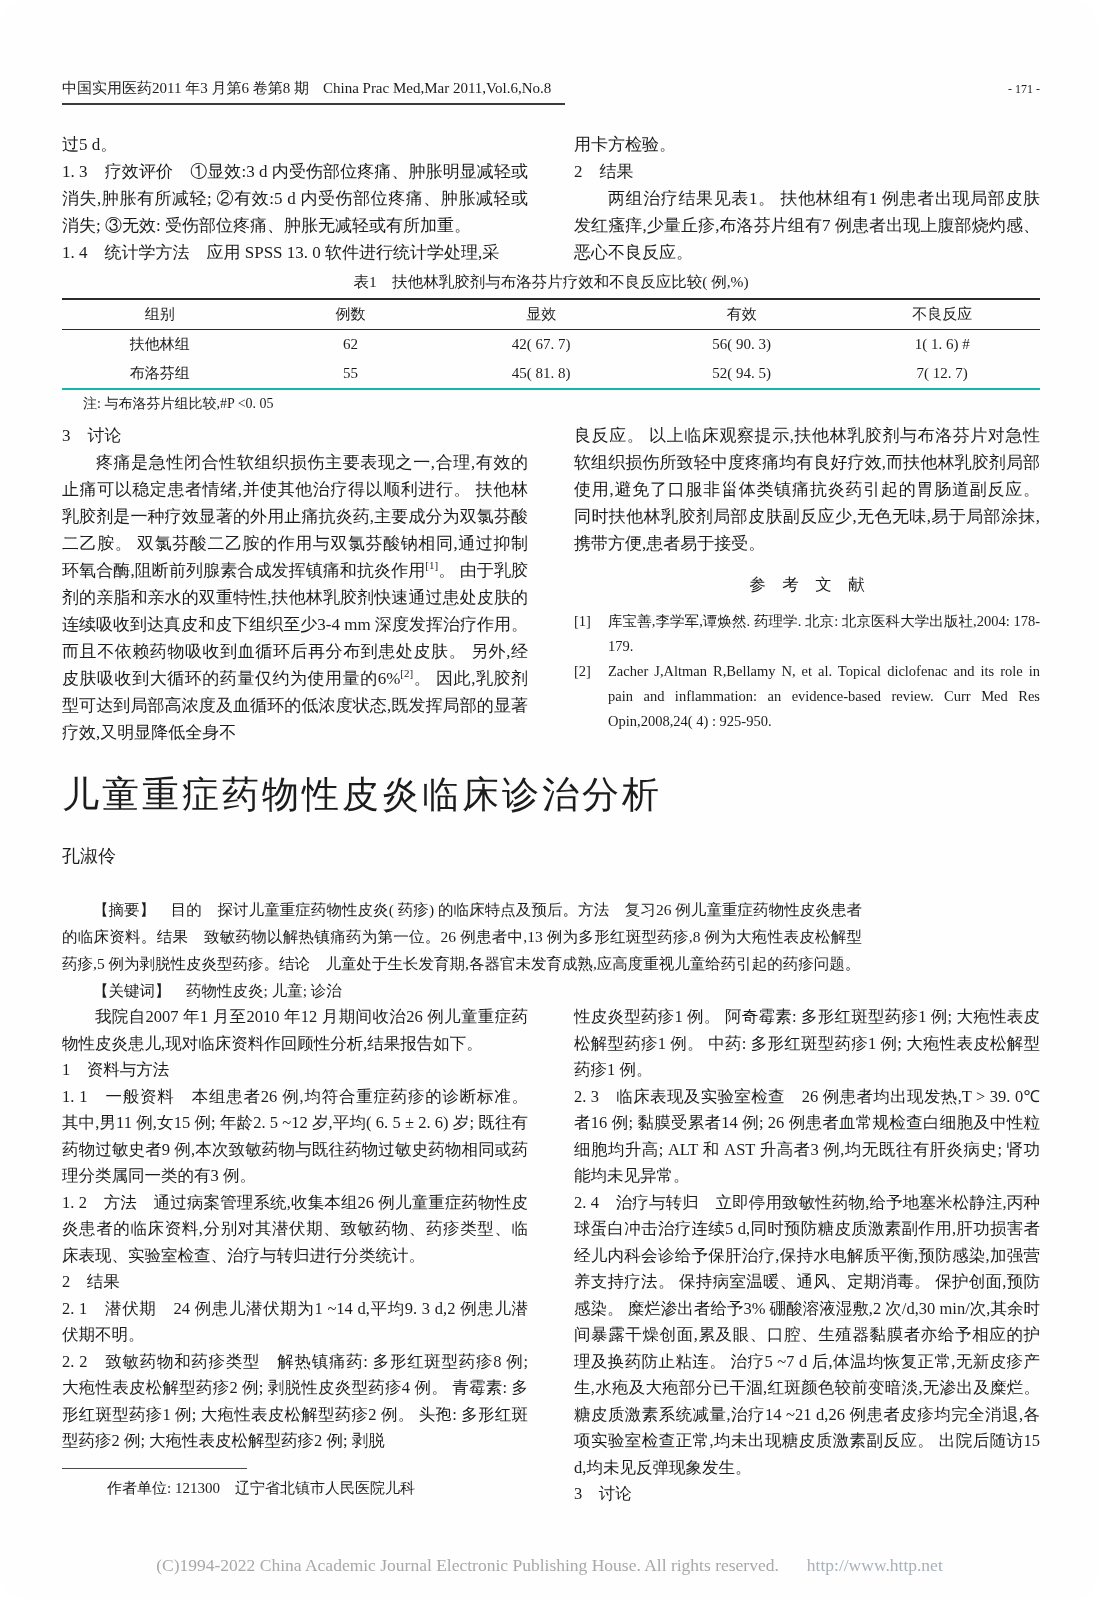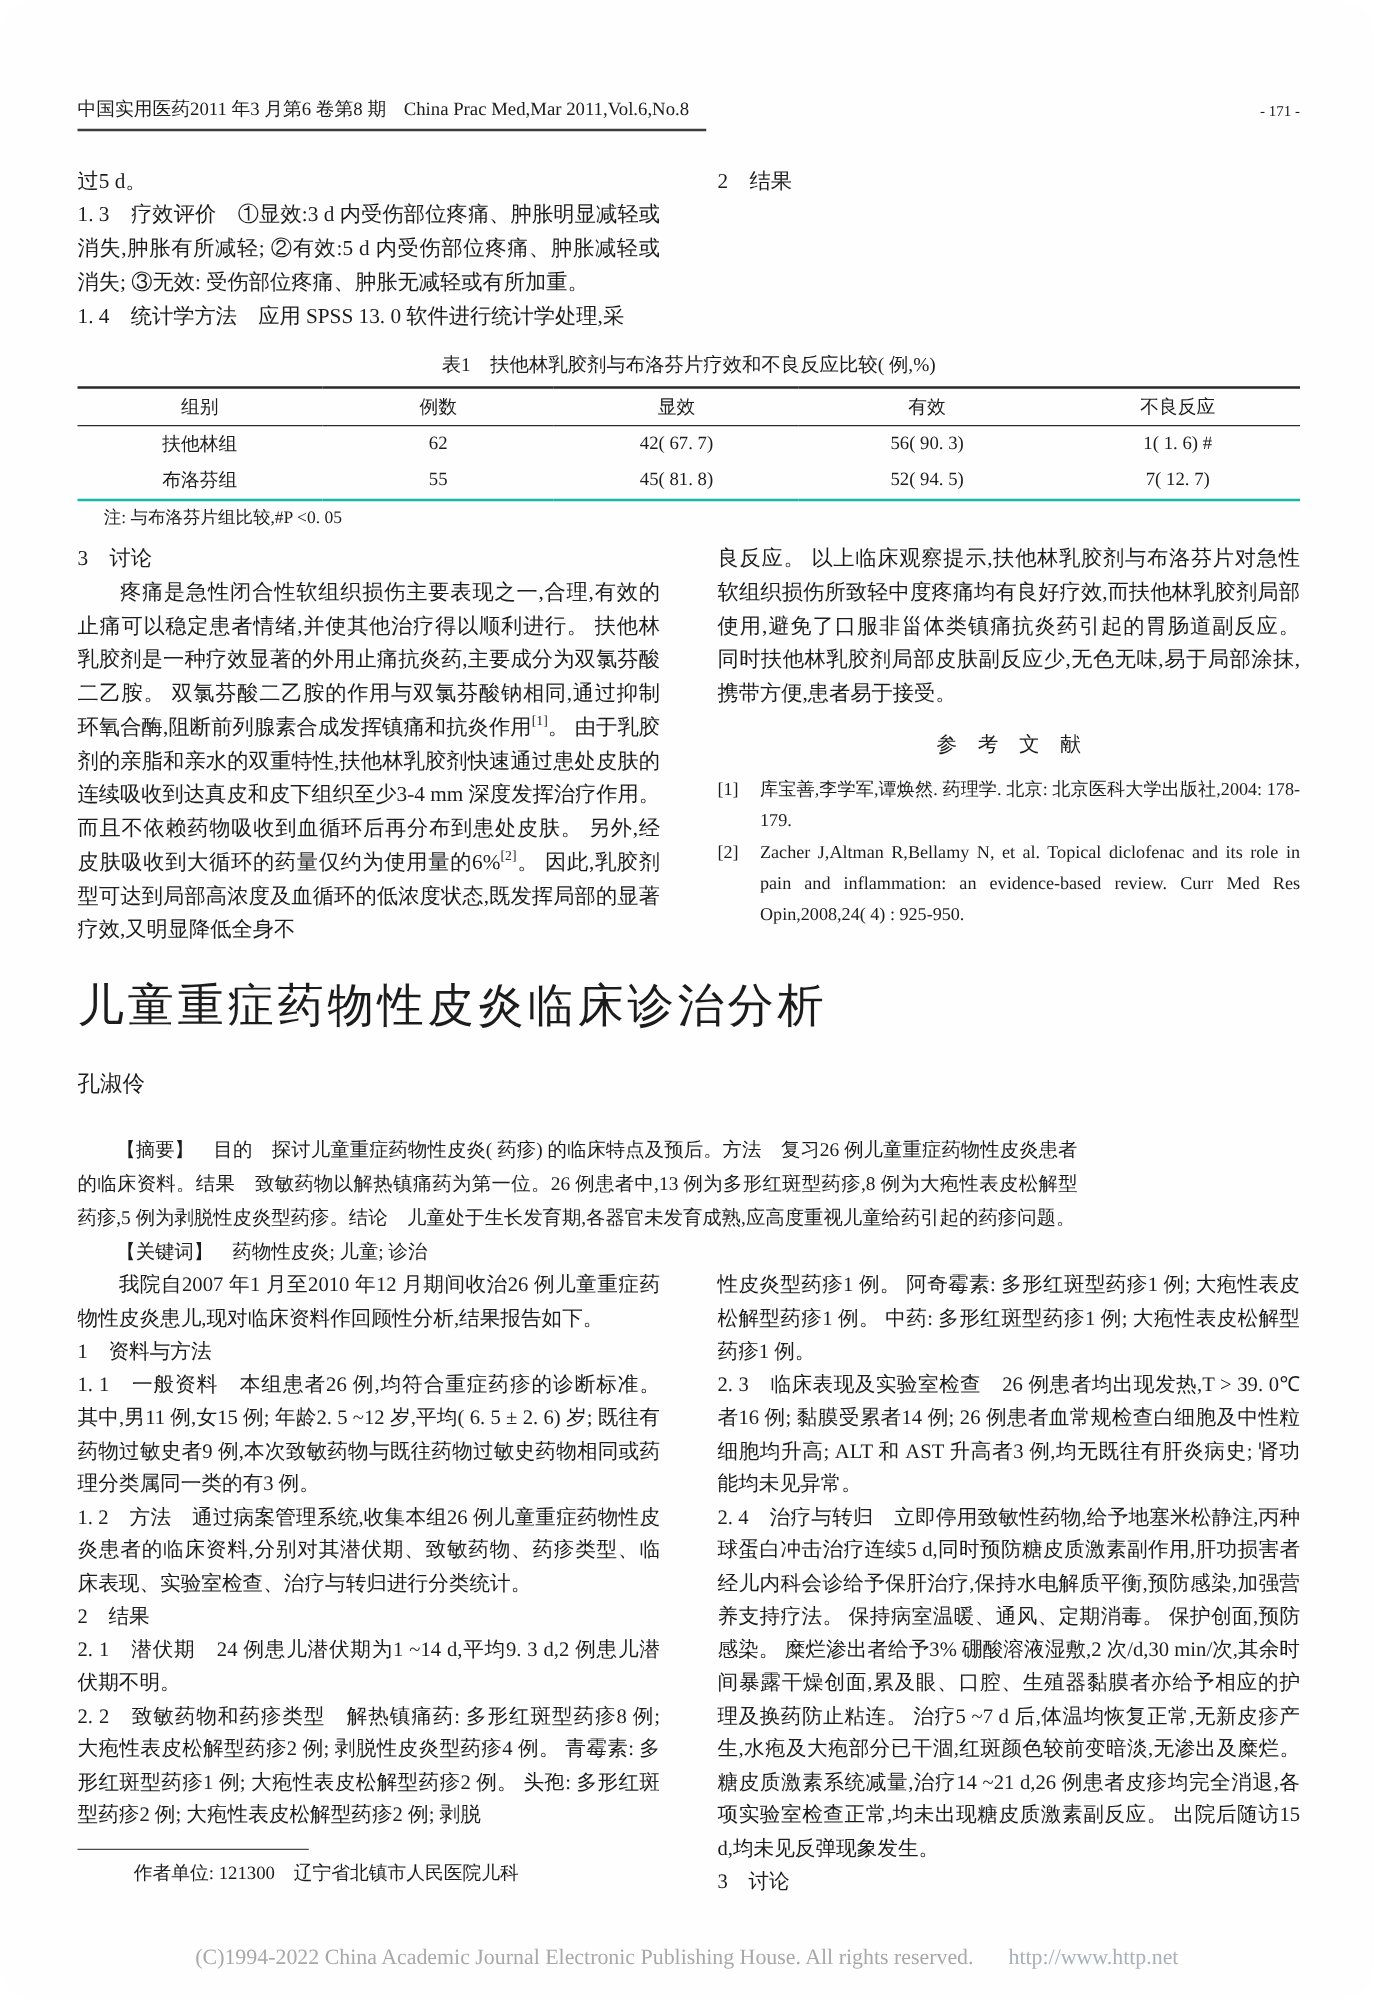--- a/index.html
+++ b/index.html
@@ -29,21 +29,21 @@
 
   
   .cols { display:flex; gap:46px;justify-content:flex-end; }
   .col { flex:1 1 0; min-width:0; }
   p.t { margin:0; font-size:17px; line-height:27px; text-align:justify; }
   p.indent { text-indent:2em; }
   .hsec { font-size:17px; line-height:27px; margin:0; font-weight:400; }
   sup.refmark { font-size:11px; line-height:0; }
 
   
-  .table-block { margin-top:15px; }
+  .table-block { margin-top:4px; }
   .table-title { text-align:center; font-size:15.5px; line-height:24px; margin:0 0 4px 0; }
   table.data { width:100%; border-collapse:collapse; font-size:15px; }
   table.data thead tr { border-top:2px solid #2a2a2a; border-bottom:1px solid #2a2a2a; }
   table.data tbody tr:last-child { border-bottom:2px solid #14b8a6; }
   table.data th, table.data td { font-weight:400; text-align:center; padding:5px 2px; }
   .table-note { font-size:14px; line-height:22px; margin:3px 0 0 0; text-indent:1.5em; }
 
   
   .discussion-block { margin-top:7px; }
   .ref-heading { text-align:center; font-size:16.5px; line-height:24px; margin:16px 0 12px 0; }
@@ -85,21 +85,23 @@
       <div class="page-number">- 171 -</div>
     </div>
 
     <div class="cols" style="margin-top:26px;">
       <div class="col">
         <p class="t">过5 d。</p>
         <p class="t">1. 3　疗效评价　①显效:3 d 内受伤部位疼痛、肿胀明显减轻或消失,肿胀有所减轻; ②有效:5 d 内受伤部位疼痛、肿胀减轻或消失; ③无效: 受伤部位疼痛、肿胀无减轻或有所加重。</p>
         <p class="t">1. 4　统计学方法　应用 SPSS 13. 0 软件进行统计学处理,采</p>
       </div>
       <div class="col">
+        <p class="t">用卡方检验。</p>
         <p class="hsec">2　结果</p>
+        <p class="t indent">两组治疗结果见表1。 扶他林组有1 例患者出现局部皮肤发红瘙痒,少量丘疹,布洛芬片组有7 例患者出现上腹部烧灼感、恶心不良反应。</p>
       </div>
     </div>
 
     <div class="table-block">
       <p class="table-title">表1　扶他林乳胶剂与布洛芬片疗效和不良反应比较( 例,%)</p>
       <table class="data">
         <thead>
           <tr>
             <th style="width:20%">组别</th>
             <th style="width:19%">例数</th>

